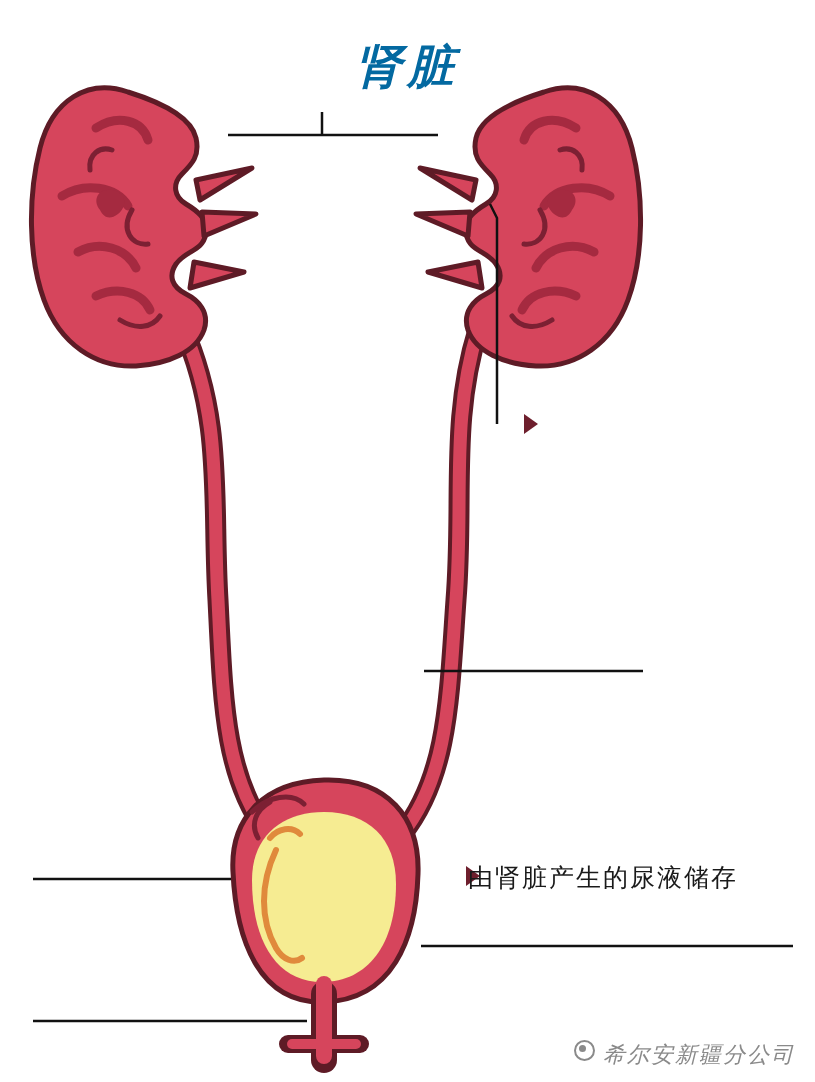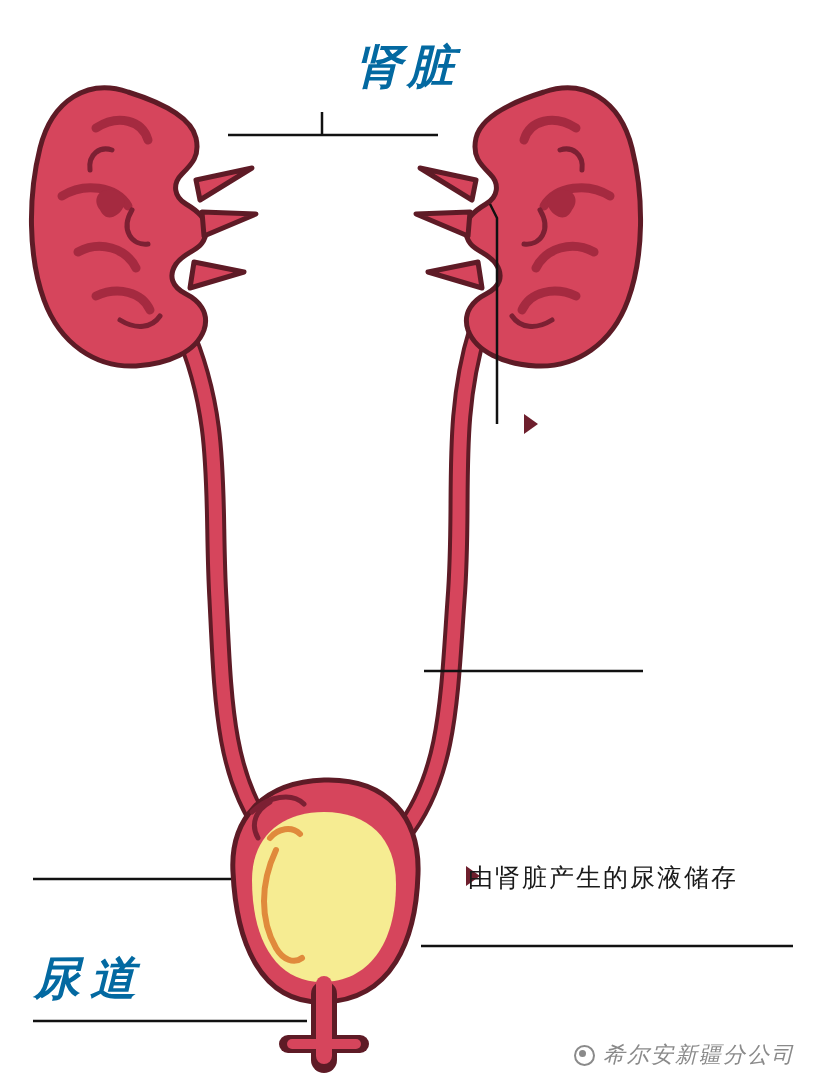--- a/index.html
+++ b/index.html
@@ -37,21 +37,21 @@
   .big-label{
     position:absolute;font-weight:700;font-size:46px;letter-spacing:10px;
     color:#0369a1;white-space:nowrap;font-style:italic;
   }
   .title{left:0;right:0;top:36px;text-align:center;letter-spacing:6px;}
   .note{
     position:absolute;font-family:"Liberation Serif",serif;font-size:25px;
     line-height:41px;color:#1a1a1a;white-space:nowrap;letter-spacing:2px;
   }
   .watermark{
-    position:absolute;right:20px;bottom:12px;display:flex;align-items:center;gap:8px;
+    position:absolute;right:20px;bottom:12px;display:flex;gap:8px;
     font-family:"Liberation Serif",serif;font-style:italic;font-size:22px;
     color:var(--watermark);letter-spacing:2px;
   }
   .wm-logo{
     width:17px;height:17px;border:2px solid var(--watermark);border-radius:50%;
     position:relative;flex:0 0 auto;
   }
   .wm-logo::after{
     content:"";position:absolute;left:3px;top:3px;width:7px;height:7px;
     border-radius:50%;background:var(--watermark);
@@ -135,20 +135,19 @@
 
   <div class="big-label title">肾脏</div>
 
 
 
 
   <div class="note" style="left:468px;top:858px;line-height:40px;">
     <div>由肾脏产生的尿液储存</div>
   </div>
 
-  <div class="big-label" style="left:34px;top:948px;">尿道</div>
 
   <div class="watermark">
     <span class="wm-logo"></span>
     <span>希尔安新疆分公司</span>
   </div>
 
 </div>
 
 </body></html>

